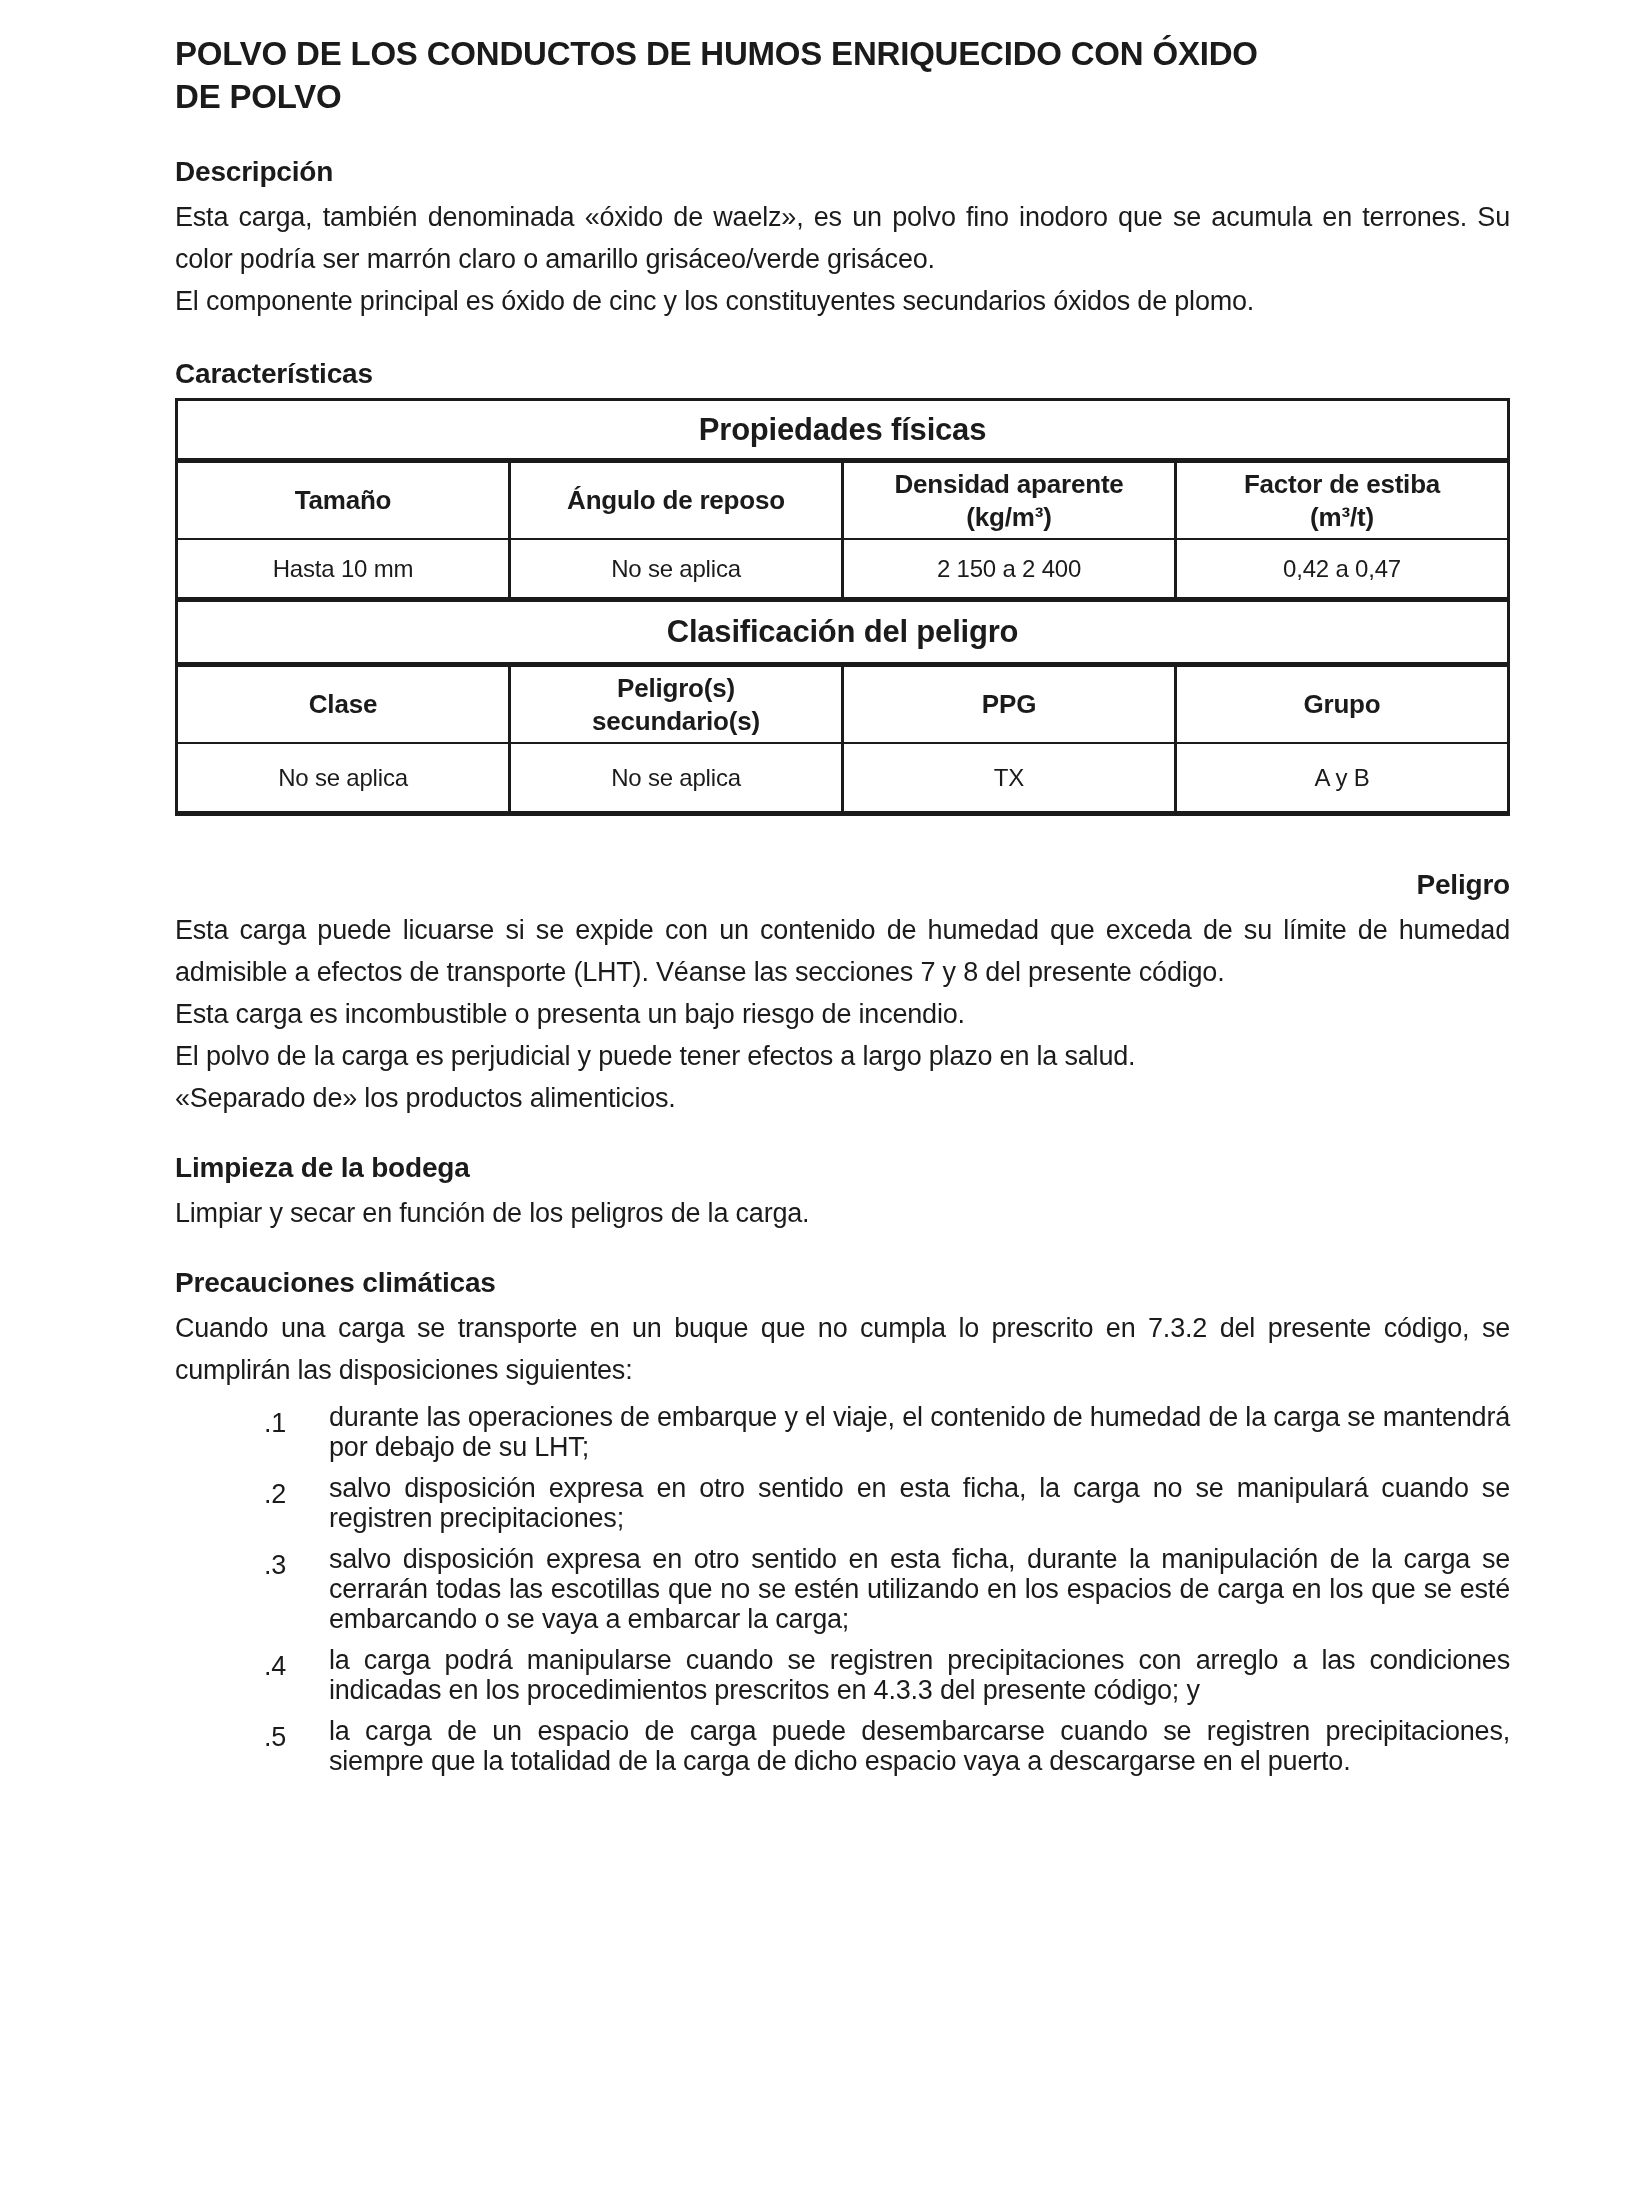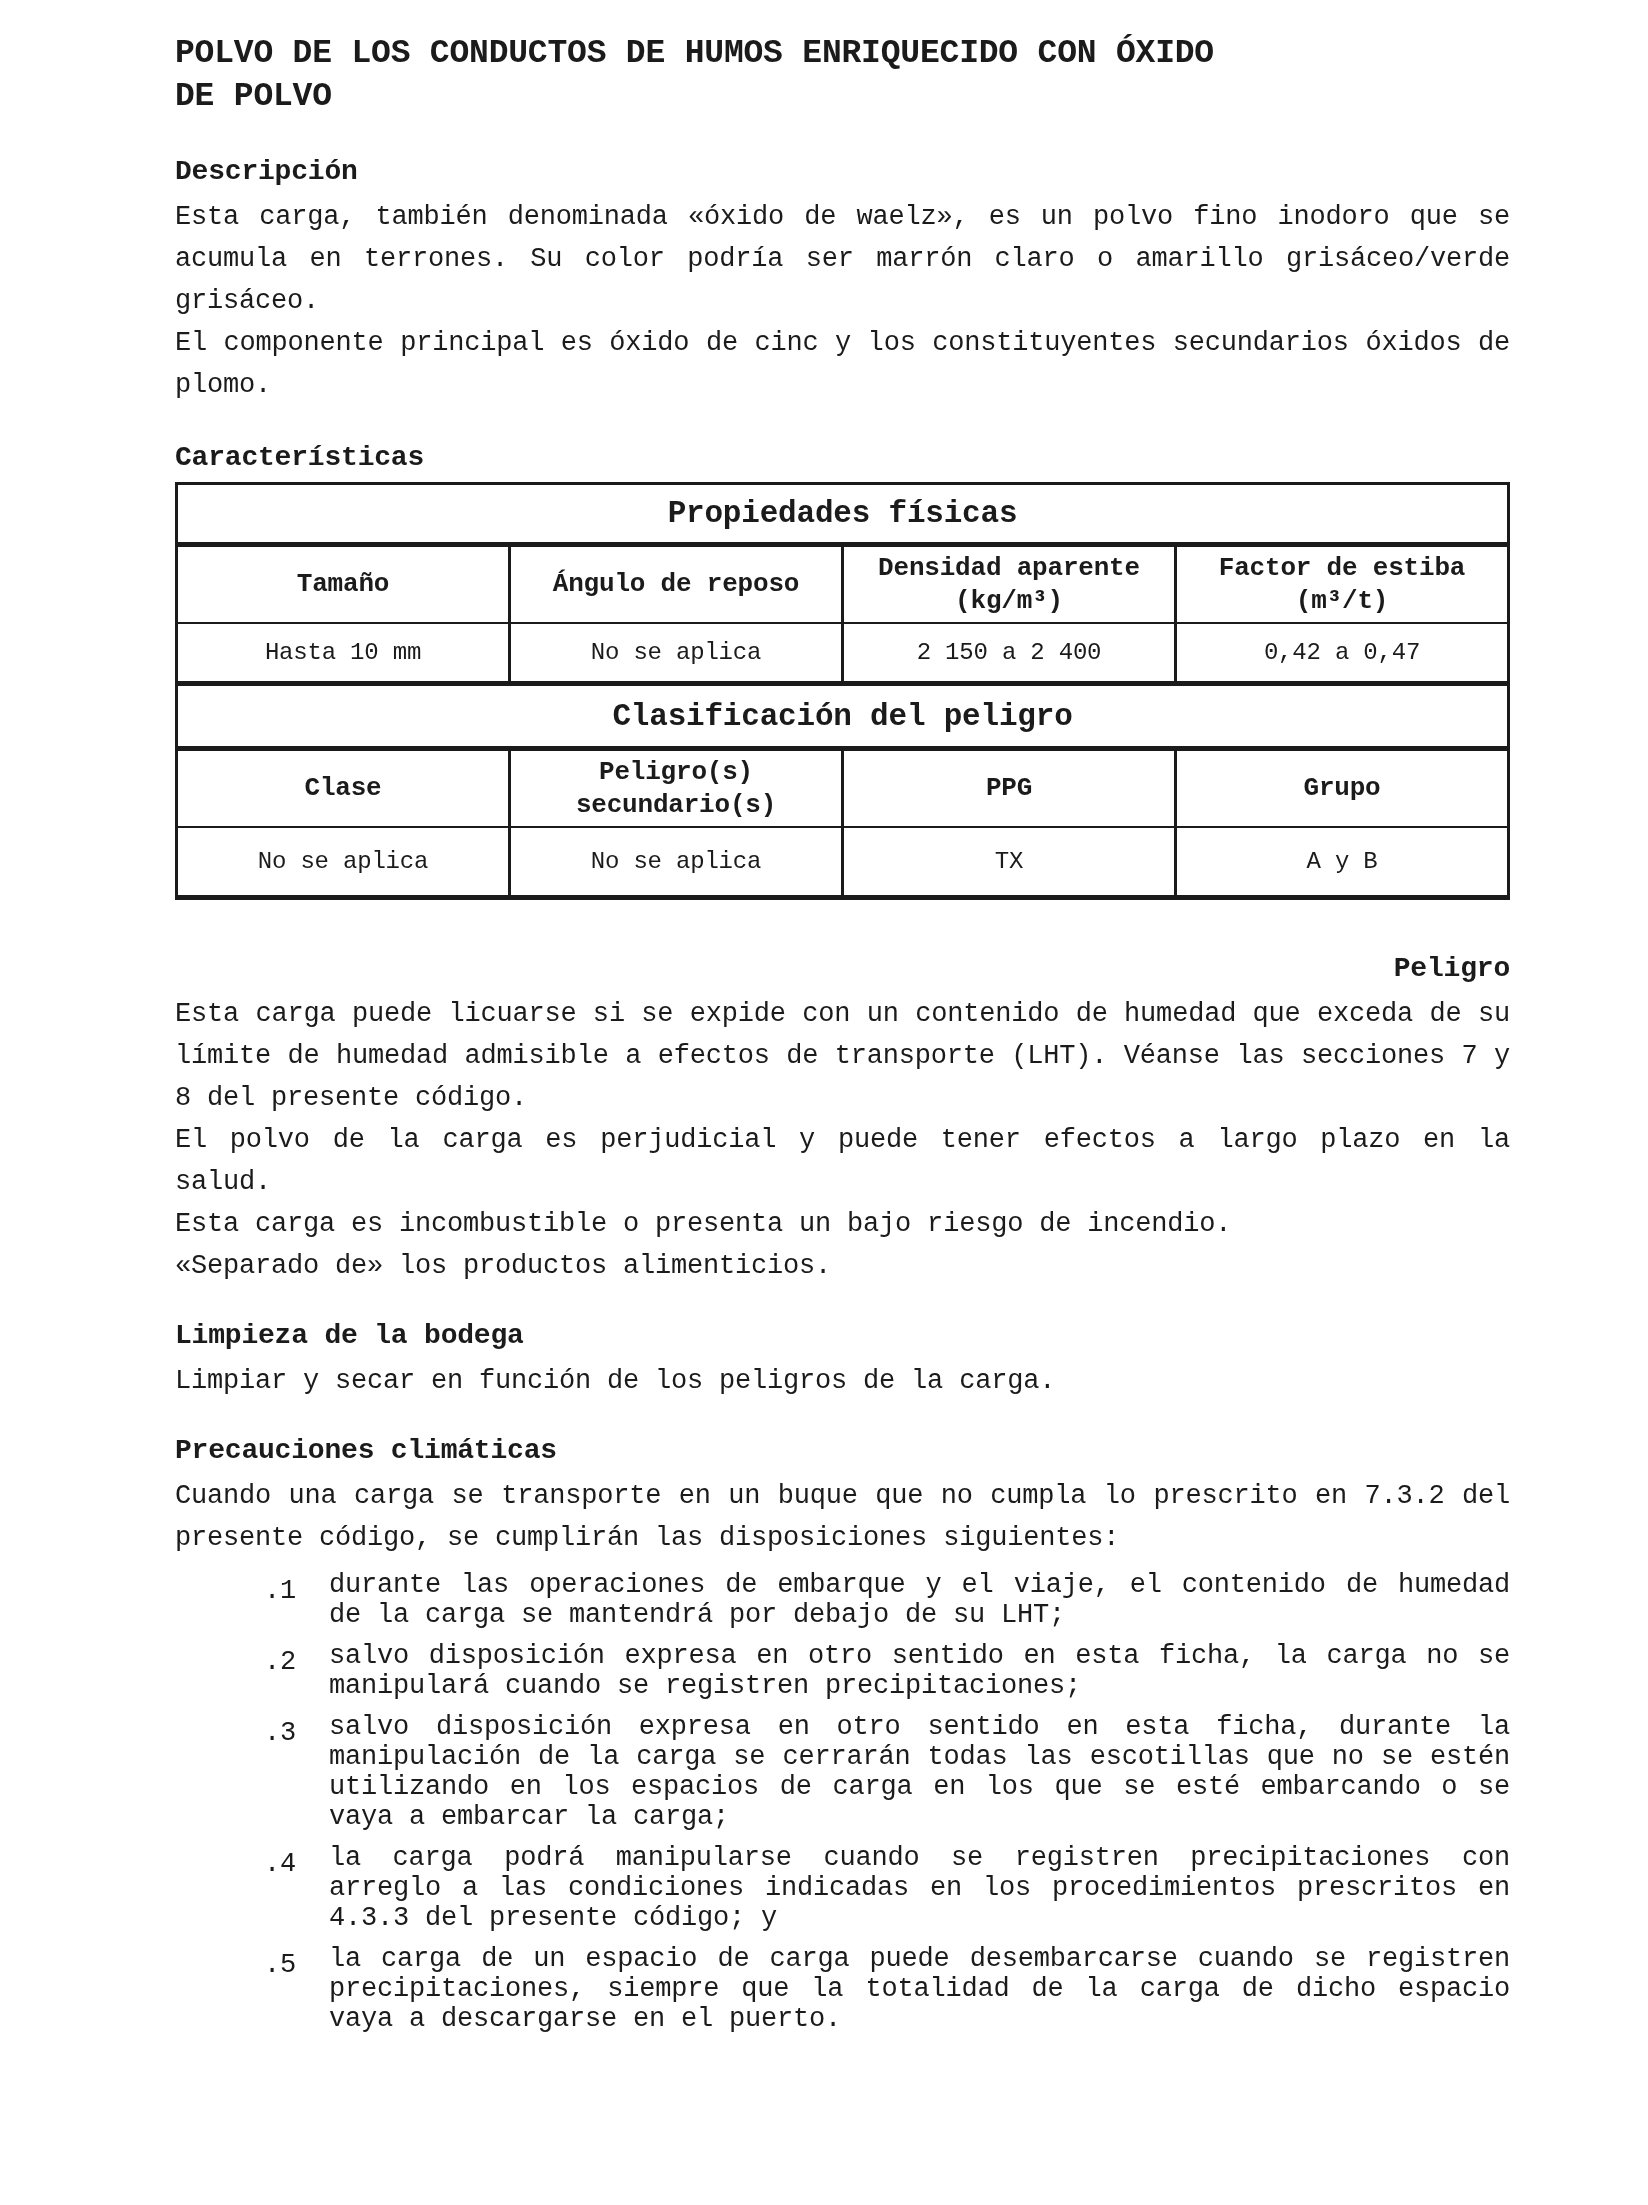--- a/index.html
+++ b/index.html
@@ -1,21 +1,21 @@
 <!DOCTYPE html>
 <html style="font-size:12.7px"><head>
 <meta charset="utf-8">
 <style>
   html,body { margin:0; padding:0; background:#e8e8e8; }
   .sheet {
     position:relative;
     width:1648px;
     height:2205px;
     background:#ffffff;
-    font-family:Liberation Mono, monospace;
+    font-family:Liberation Sans, sans-serif;
     color:#1b1b1b;
     overflow:hidden;
     margin:0 auto;
   }
   .content {
     position:absolute;
     left:175px;
     top:32px;
     width:1335px;
   }
@@ -154,22 +154,22 @@
         <td>No se aplica</td>
         <td>No se aplica</td>
         <td>TX</td>
         <td>A y B</td>
       </tr>
     </tbody>
       </table>
 
     <h2 class="hd hd-peligro">Peligro</h2>
     <p class="body">Esta carga puede licuarse si se expide con un contenido de humedad que exceda de su límite de humedad admisible a efectos de transporte (LHT). Véanse las secciones 7 y 8 del presente código.</p>
+    <p class="body">Esta carga es incombustible o presenta un bajo riesgo de incendio.</p>
     <p class="body">El polvo de la carga es perjudicial y puede tener efectos a largo plazo en la salud.</p>
-    <p class="body">Esta carga es incombustible o presenta un bajo riesgo de incendio.</p>
 
     <p class="body">«Separado de» los productos alimenticios.</p>
 
     <h2 class="hd hd-limpieza">Limpieza de la bodega</h2>
     <p class="body">Limpiar y secar en función de los peligros de la carga.</p>
 
     <h2 class="hd hd-precau">Precauciones climáticas</h2>
     <p class="body">Cuando una carga se transporte en un buque que no cumpla lo prescrito en 7.3.2 del presente código, se cumplirán las disposiciones siguientes:</p>
 
     <div class="list">

